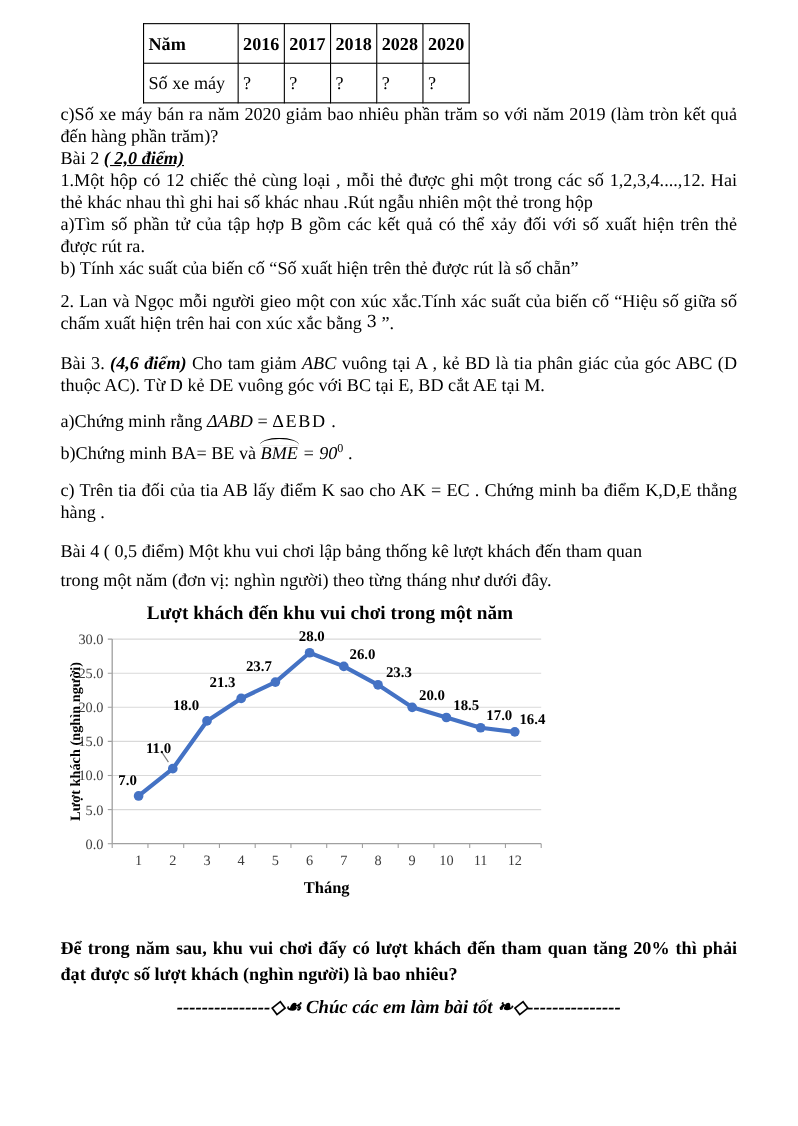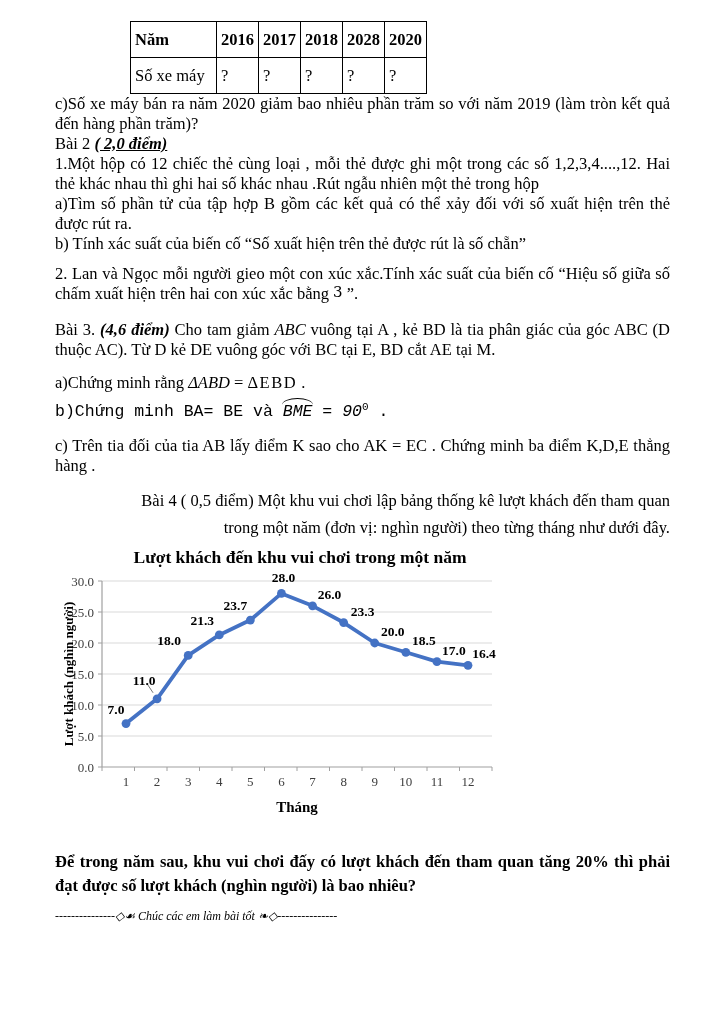--- a/index.html
+++ b/index.html
@@ -24,27 +24,27 @@
   .supz { font-size:11px; vertical-align:super; line-height:0; }
   .math-3 { font-family:"DejaVu Serif", serif; font-size:15px; position:relative; top:-2px; }
   .arc { position:relative; font-style:italic; }
   .arc::before {
     content:""; position:absolute; left:-1px; right:-1px; top:-4px; height:6px;
     border-top:1.4px solid #000; border-radius:50% 50% 0 0 / 100% 100% 0 0;
   }
   .mt-q2 { margin-top:10px; }
   .mt-bai3 { margin-top:16px; }
   .mt-b3a { margin-top:13px; }
-  .mt-b3b { margin-top:9px;font-family:Liberation Mono, monospace; }
+  .mt-b3b { margin-top:9px; }
   .mt-b3c { margin-top:14px; }
-  .bai4 { margin-top:11px; line-height:27px; text-align:right; }
+  .bai4 { margin-top:11px; line-height:27px; text-align:left; }
   .chart-wrap { margin:4px 0 0 5px; width:452px; }
   svg text { font-family:"Liberation Serif", serif; }
   .closing { margin-top:26px; line-height:24px;font-weight:bold; }
-  .footer { margin-top:8px; font-weight:normal; font-style:italic; font-size:12px; }
+  .footer { margin-top:8px; text-align:center; font-weight:bold; font-style:italic; font-size:17px; }
 </style>
 </head>
 <body>
 
 <div class="page">
   <div class="content">
 
     <table class="data-table">
       <tbody>
           <tr class="hdr">

